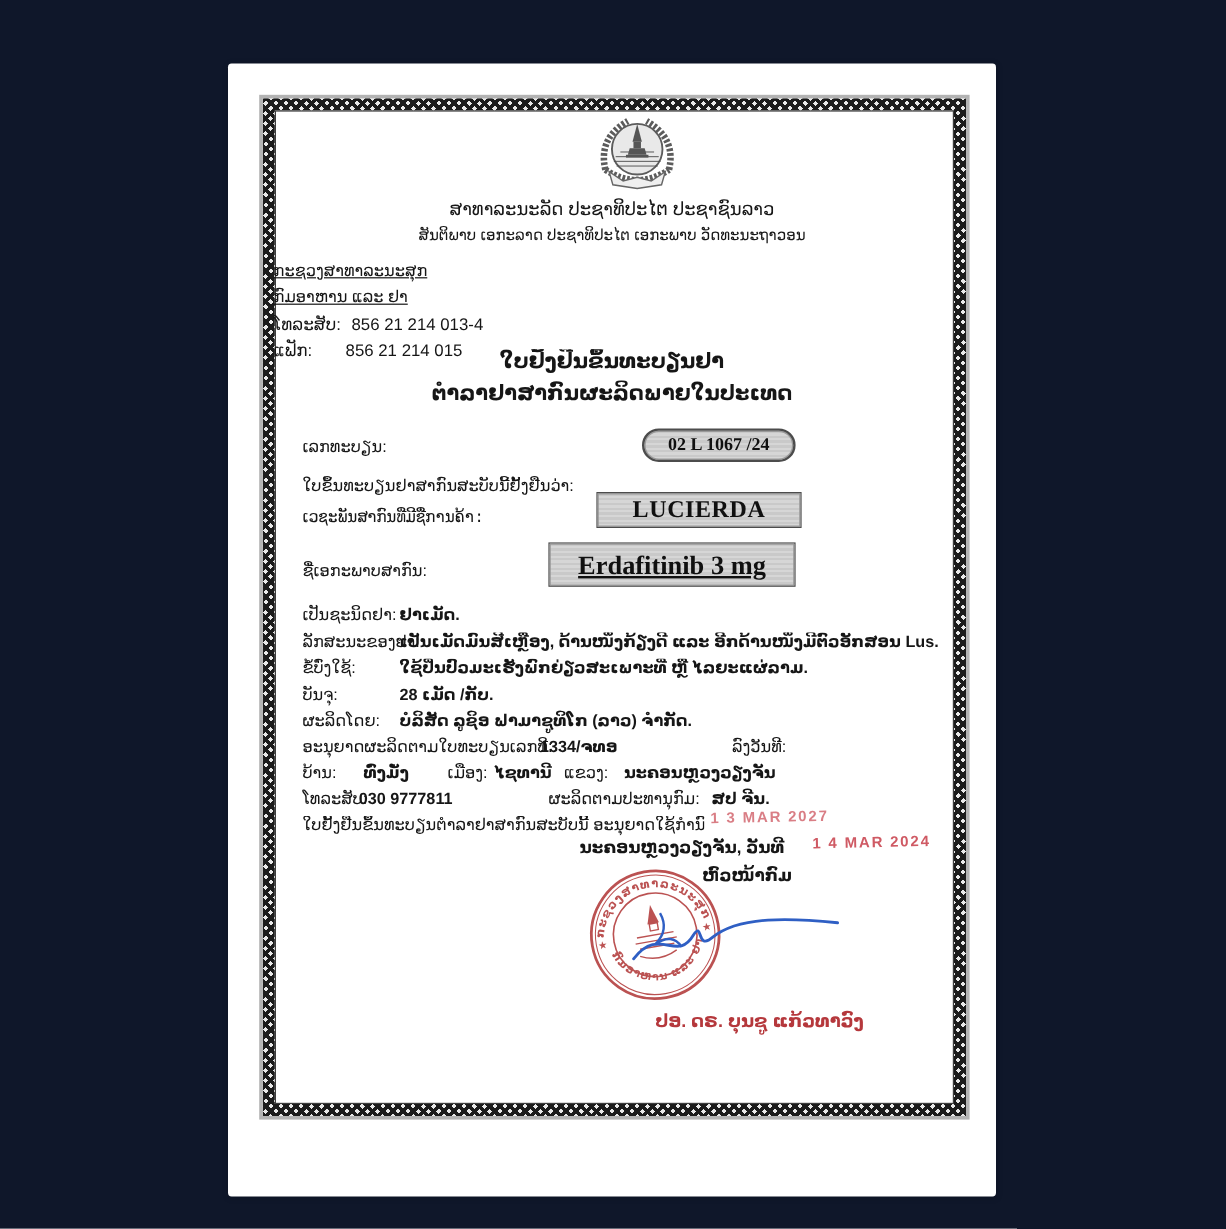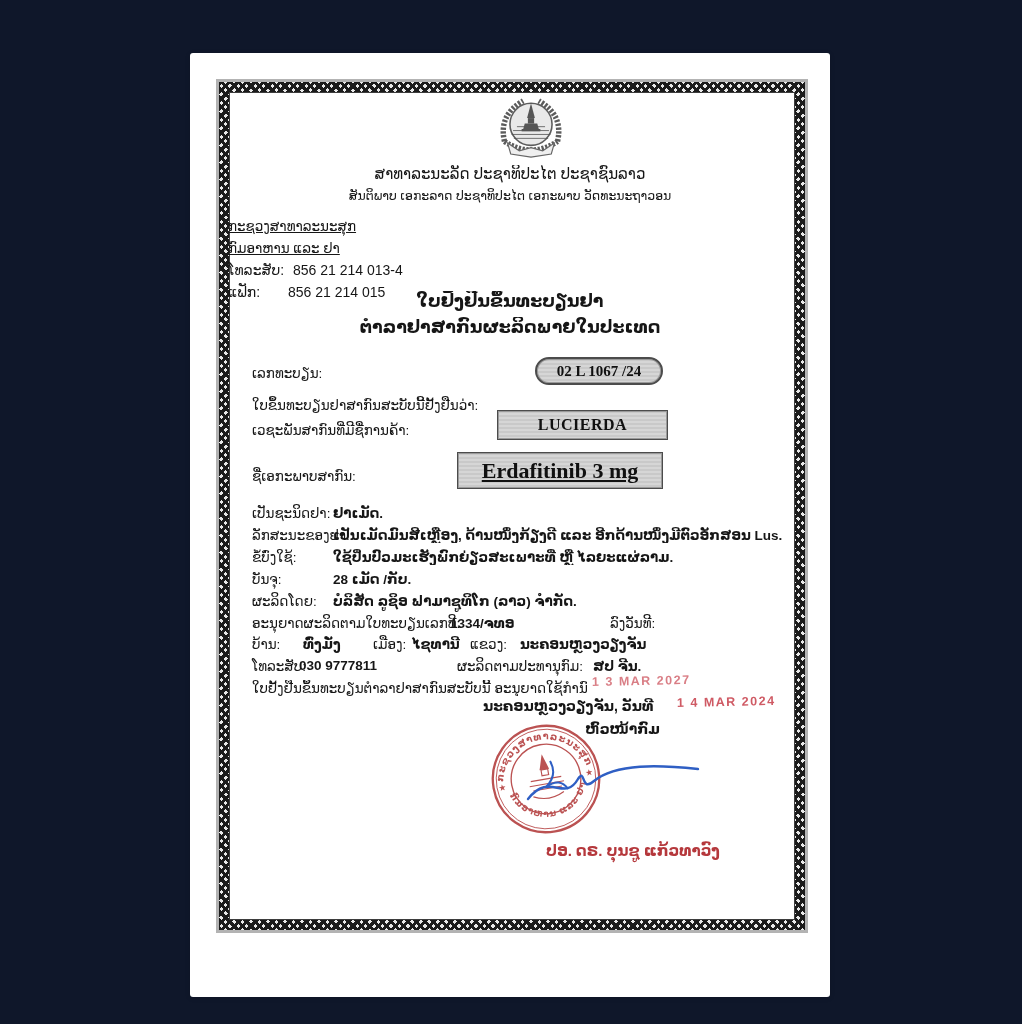--- a/index.html
+++ b/index.html
@@ -107,23 +107,23 @@
     <div class="abs ctr lao" style="top:264px;font-size:17.5px;font-weight:bold;">ຕຳລາຢາສາກົນຜະລິດພາຍໃນປະເທດ</div>
     <div class="abs ctr lao" style="top:238px;font-size:17.5px;font-weight:bold;">ໃບຢັ້ງຢືນຂຶ້ນທະບຽນຢາ</div>
 
     <div class="abs lao lbl" style="left:62px;top:312px;">ເລກທະບຽນ:</div>
     <div class="abs graybox" style="left:345px;top:304px;width:128px;height:28px;border-radius:14px;">
       <span class="serifval" style="font-size:15px;">02 L 1067 /24</span>
     </div>
 
     <div class="abs lao lbl" style="left:62px;top:344px;">ໃບຂຶ້ນທະບຽນຢາສາກົນສະບັບນີ້ຢັ້ງຢືນວ່າ:</div>
 
-    <div class="abs lao lbl" style="left:62px;top:369px;">ເວຊະພັນສາກົນທີ່ມີຊື່ການຄ້າ:</div>
+    <div class="abs lao lbl" style="left:62px;top:369px;font-family:Liberation Mono, monospace;">ເວຊະພັນສາກົນທີ່ມີຊື່ການຄ້າ:</div>
     <div class="abs graybox" style="left:307px;top:357px;width:171px;height:30px;border-width:1.5px;">
-      <span class="serifval" style="font-size:16px;letter-spacing:.5px;text-align:center;">LUCIERDA</span>
+      <span class="serifval" style="font-size:20px;letter-spacing:.5px;text-align:center;">LUCIERDA</span>
     </div>
 
     <div class="abs lao lbl" style="left:62px;top:415px;">ຊື່ເອກະພາບສາກົນ:</div>
     <div class="abs graybox" style="left:267px;top:399px;width:206px;height:37px;border-width:1.5px;">
       <span class="serifval" style="font-size:22px;text-decoration:underline;">Erdafitinib 3 mg</span>
     </div>
 
     <div class="abs lao lbl" style="left:62px;top:452px;">ເປັນຊະນິດຢາ:</div>
     <div class="abs lao val" style="left:143px;top:452px;">ຢາເມັດ.</div>
 

